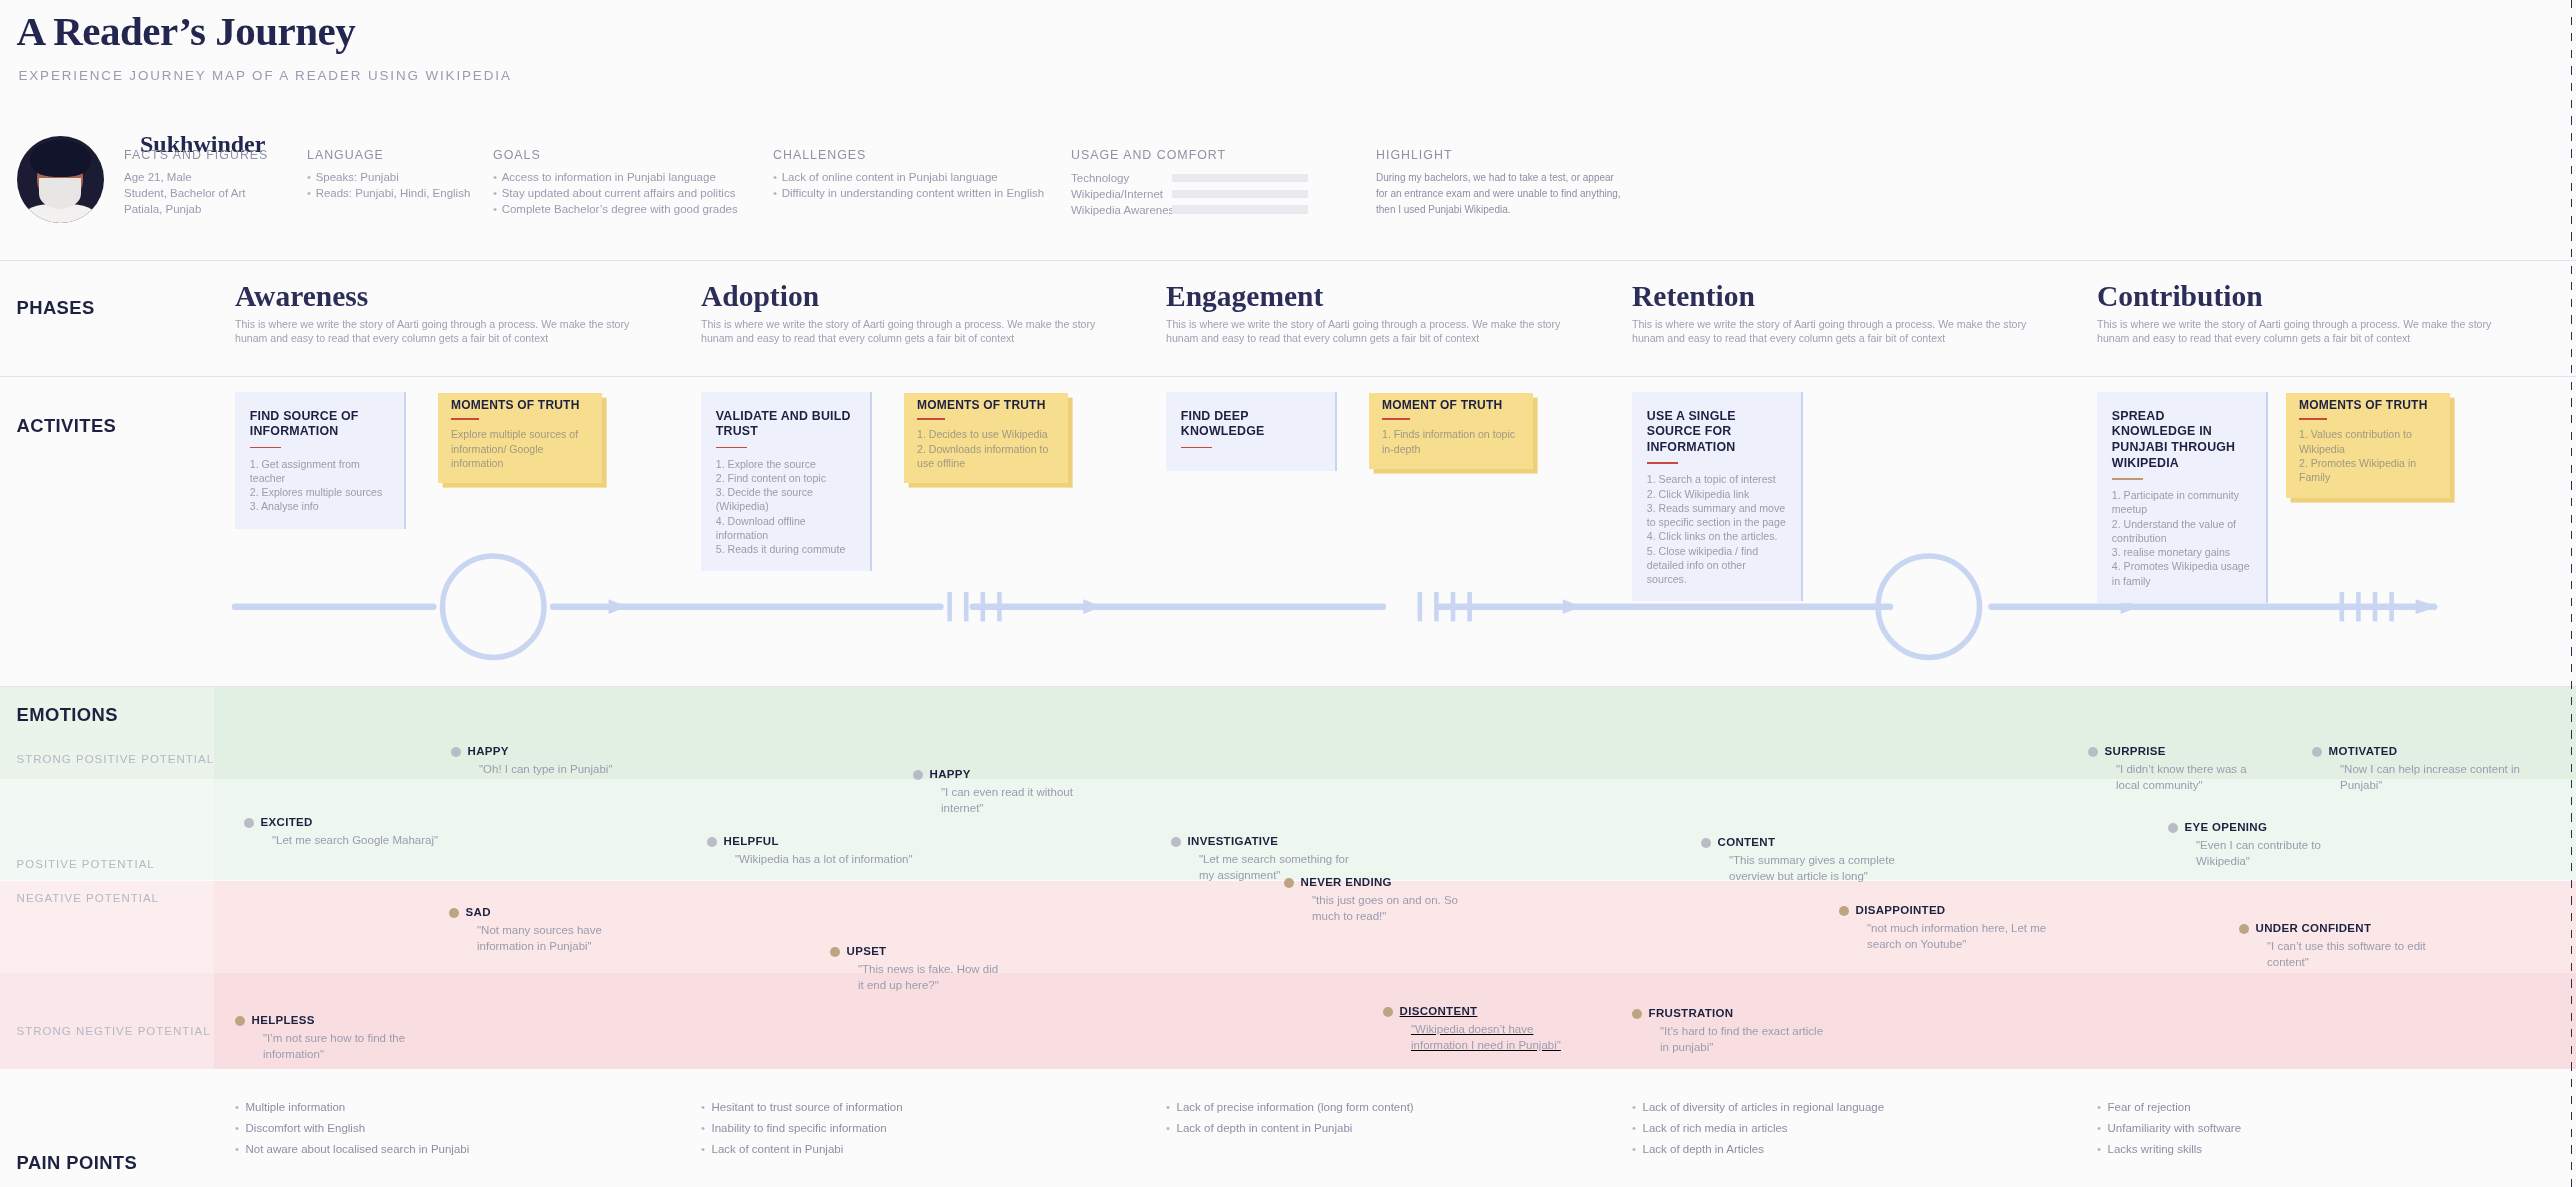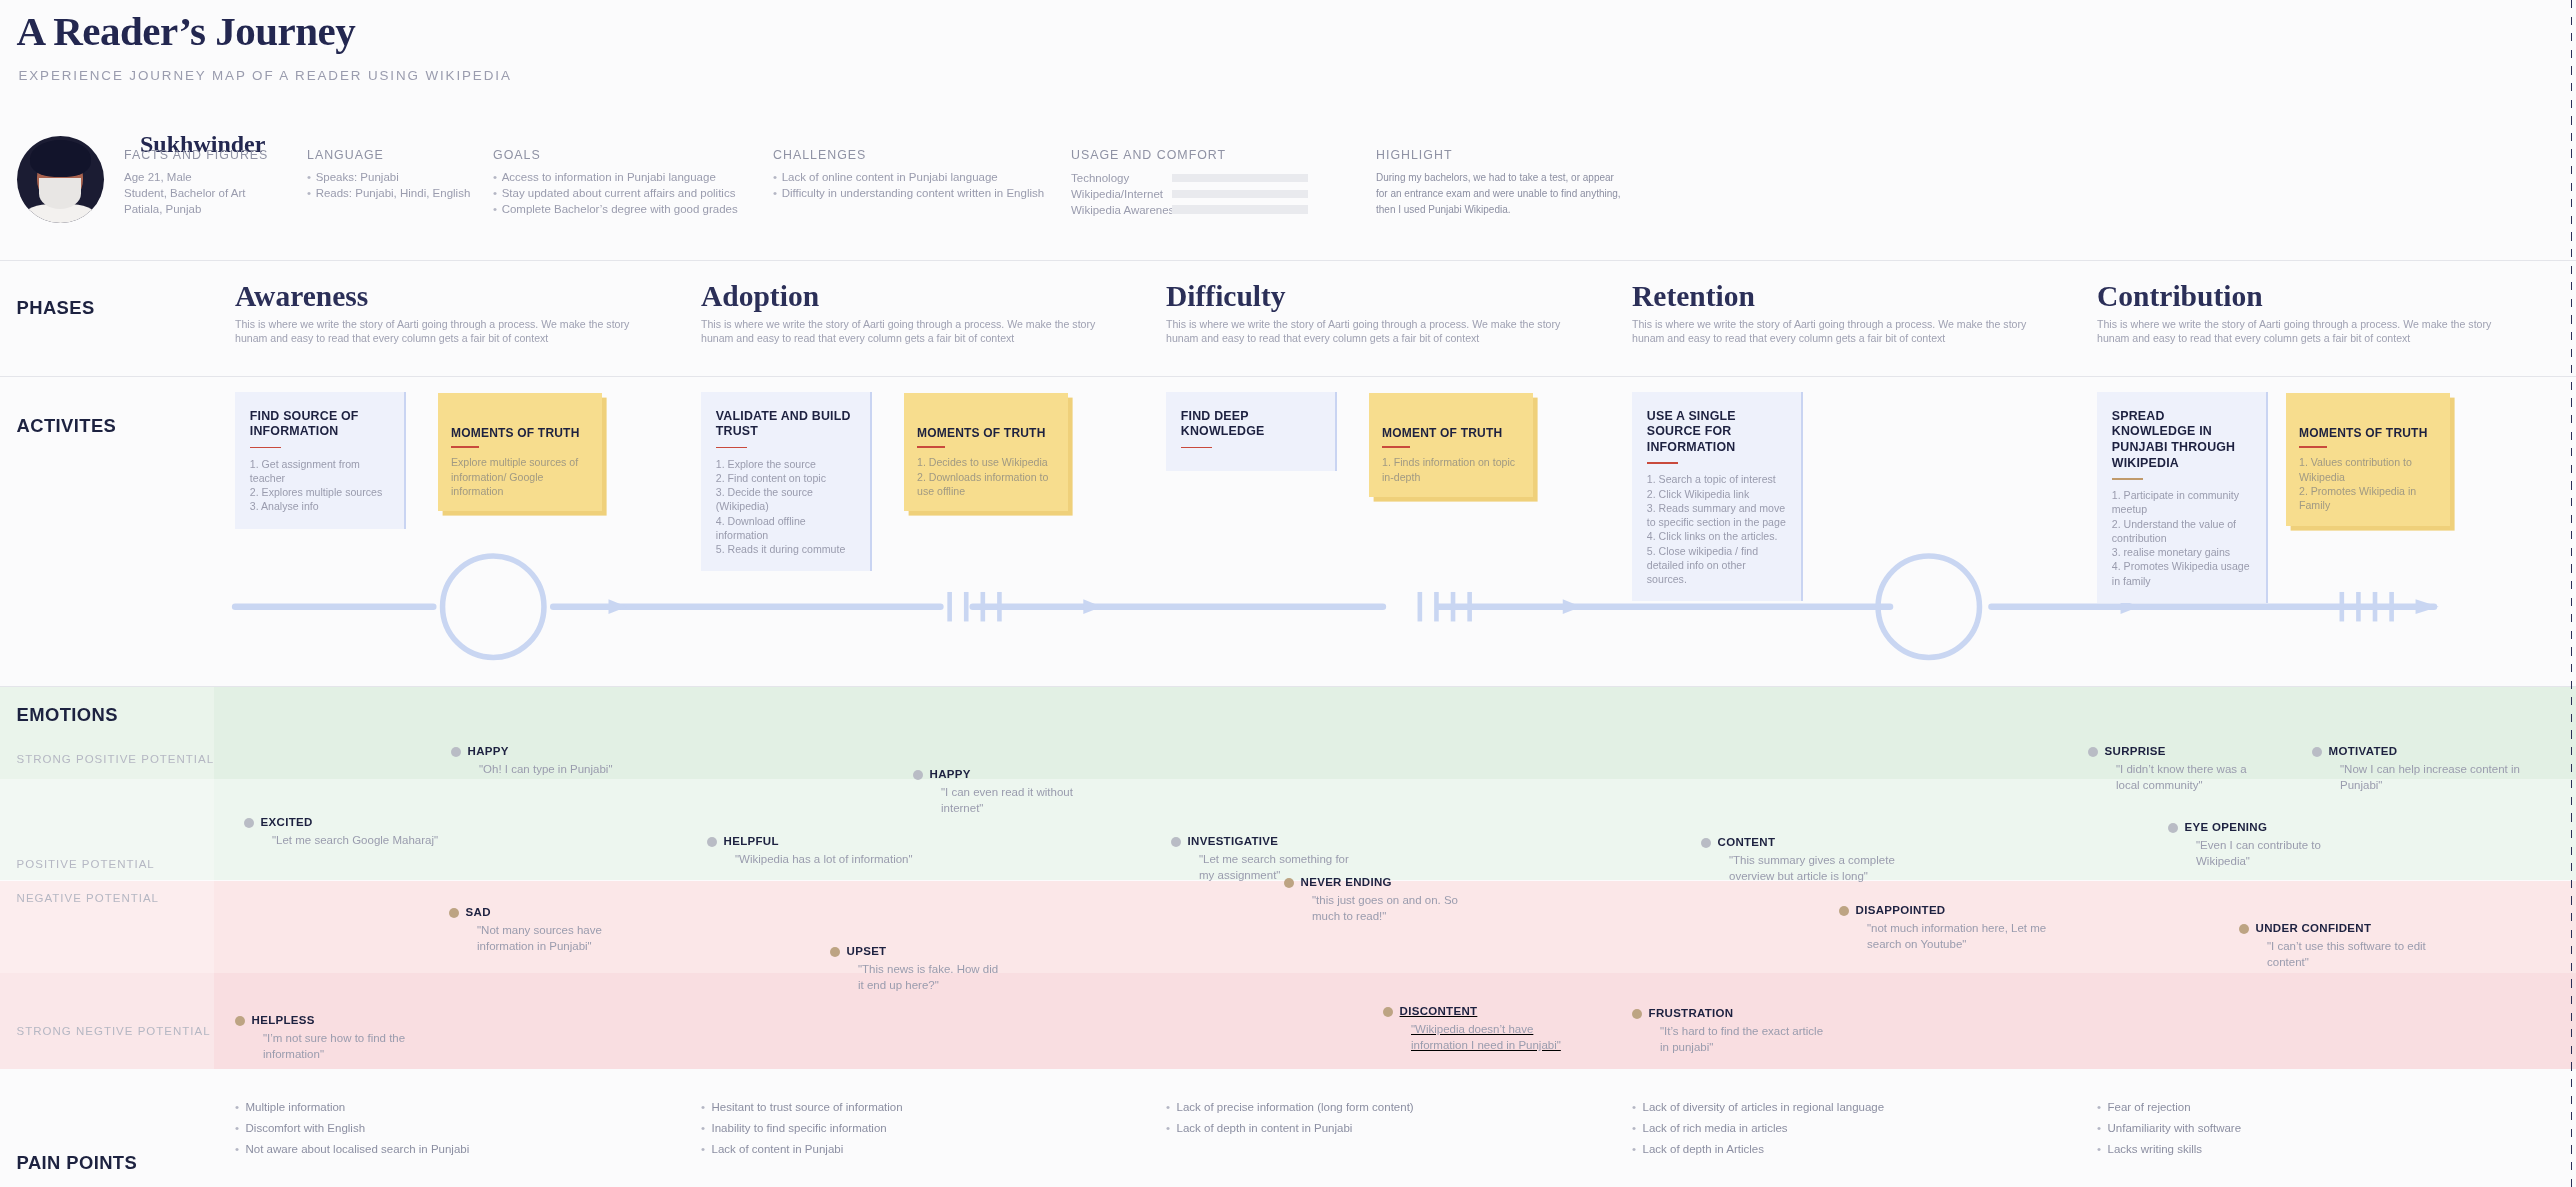--- a/index.html
+++ b/index.html
@@ -91,21 +91,21 @@
   }
   .card h3 {
     font-size: 12.4px; font-weight: 700; color: #1d2140; line-height: 15.7px;
     letter-spacing: 0.2px; text-transform: uppercase;
   }
   .card .rule { width: 31px; height: 1.8px; background: #c94a3c; margin: 6.5px 0 8.3px 0; }
   .card .rule.tan { background: #c09a6b; }
   .card p { font-size: 10.6px; line-height: 14.3px; color: #9a9cae; }
   .mot {
     position: absolute; top: 14.8px; width: 164px;
-    background: #f7dd8e; padding: 33px 13px 13px 13px;
+    background: #f7dd8e; padding: 5px 13px 13px 13px;
     box-shadow: 4.6px 4.6px 0 0 #efd07a;
   }
   .mot h3 { font-size: 12px; font-weight: 700; color: #1d2140; letter-spacing: 0.2px; }
   .mot .rule { width: 28px; height: 1.8px; background: #c94a3c; margin: 6.5px 0 7.4px 0; }
   .mot p { font-size: 10.6px; line-height: 14.3px; color: #a19a83; }
 
   
   .jline { position: absolute; top: 0; left: 0; width: 2576px; height: 309px; pointer-events: none; }
 
   
@@ -232,21 +232,21 @@
     <div id="phases-host">
         <div class="phase" style="left: 235px;">
           <h2>Awareness</h2>
           <p>This is where we write the story of Aarti going through a process. We make the story hunam and easy to read that every column gets a fair bit of context</p>
         </div>
         <div class="phase" style="left: 701px;">
           <h2>Adoption</h2>
           <p>This is where we write the story of Aarti going through a process. We make the story hunam and easy to read that every column gets a fair bit of context</p>
         </div>
         <div class="phase" style="left: 1166px;">
-          <h2>Difficulty</h2>
+          <h2>Engagement</h2>
           <p>This is where we write the story of Aarti going through a process. We make the story hunam and easy to read that every column gets a fair bit of context</p>
         </div>
         <div class="phase" style="left: 1632px;">
           <h2>Retention</h2>
           <p>This is where we write the story of Aarti going through a process. We make the story hunam and easy to read that every column gets a fair bit of context</p>
         </div>
         <div class="phase" style="left: 2097px;">
           <h2>Contribution</h2>
           <p>This is where we write the story of Aarti going through a process. We make the story hunam and easy to read that every column gets a fair bit of context</p>
         </div>

